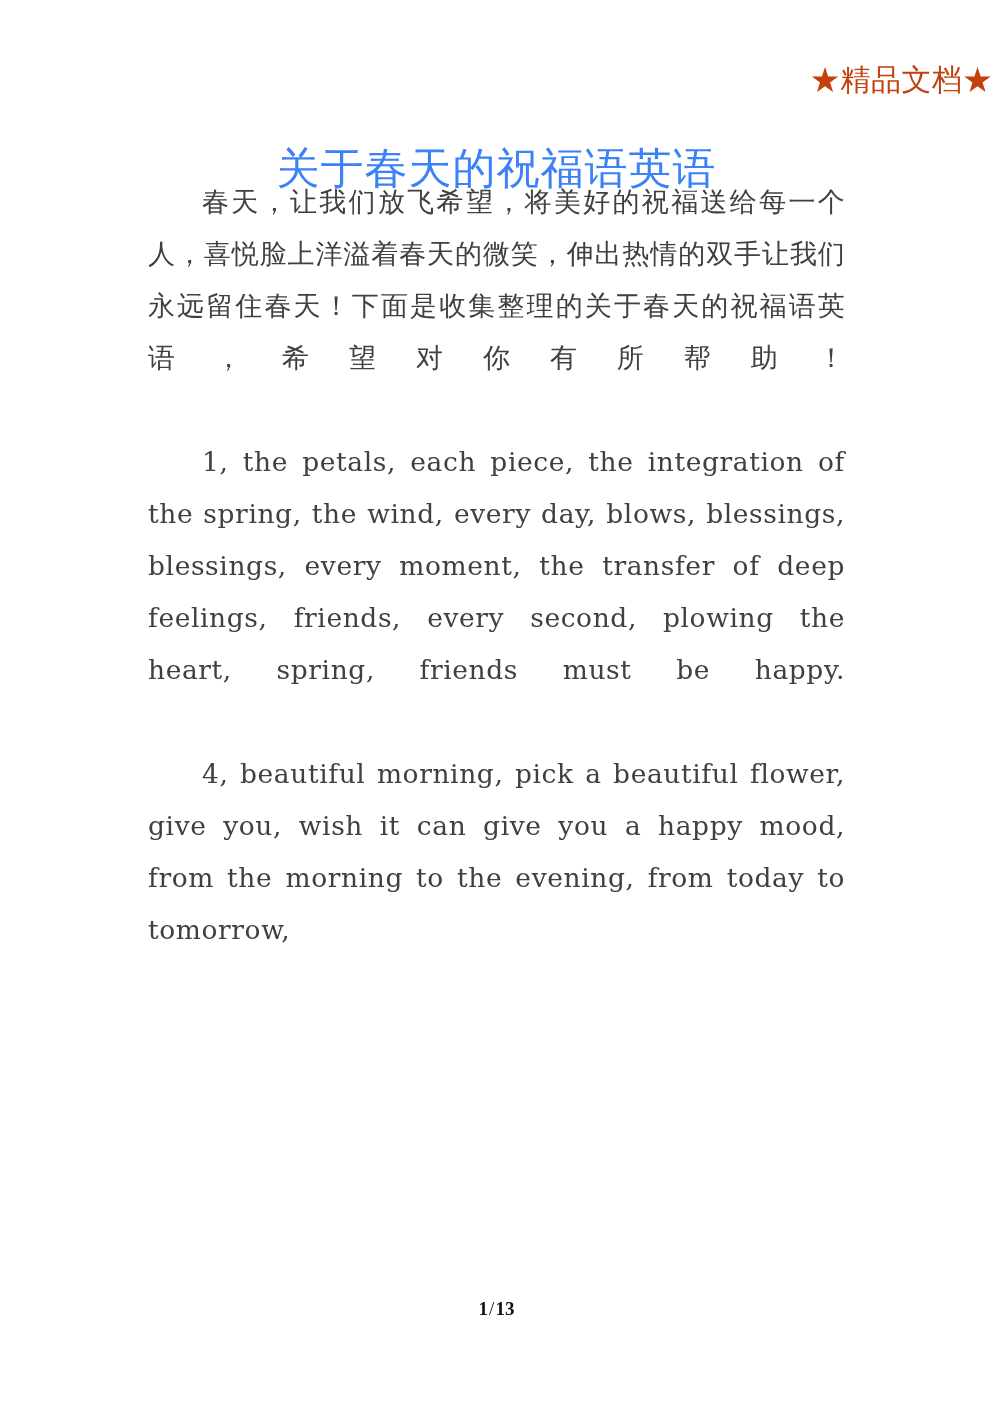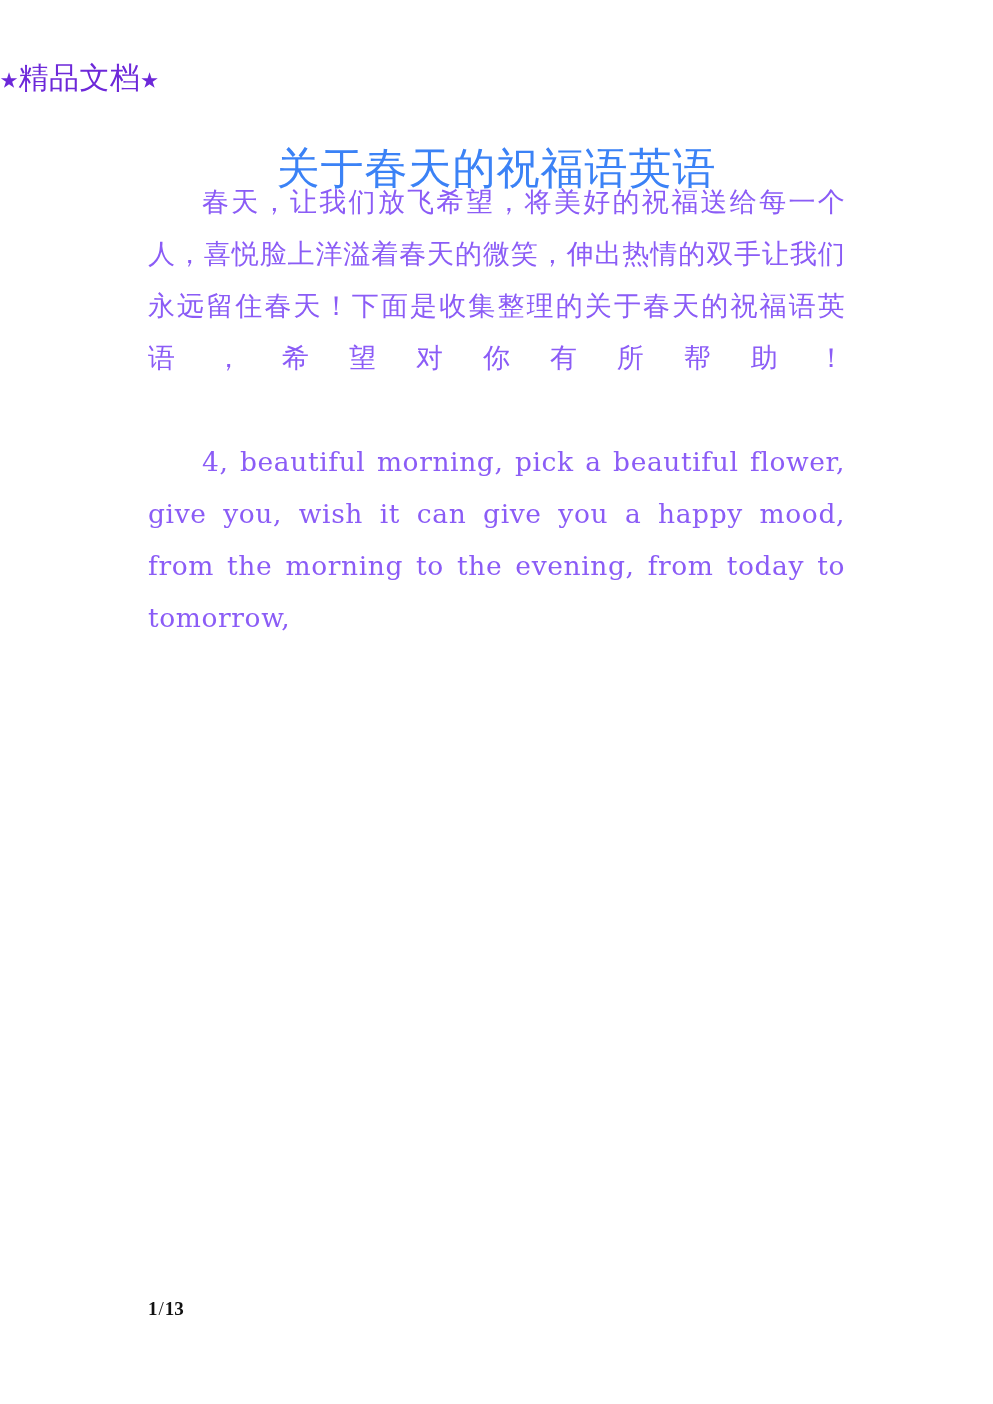--- a/index.html
+++ b/index.html
@@ -16,25 +16,25 @@
     overflow: hidden;
     box-sizing: border-box;
   }
 
   
   .doc-header {
     position: absolute;
     top: 63px;
     left: 0;
     width: 993px;
-    text-align: left;
-    font-family: Liberation Mono, monospace;
+    text-align: right;
+    font-family: Liberation Serif, serif;
     font-size: 30px;
     line-height: 34px;
-    color: #6d28d9;
+    color: #c2410c;
     letter-spacing: 0.5px;
     white-space: nowrap;
   }
 
   
   .doc-title {
     position: absolute;
     top: 113px;
     left: 0;
     width: 993px;
@@ -55,21 +55,21 @@
     left: 148px;
     width: 697px;
   }
 
   p.para {
     margin: 0;
     padding: 0;
     text-align: justify;
     text-justify: inter-word;
     text-indent: 54px;
-    color: #8b5cf6;
+    color: #404040;
     -webkit-hyphens: none;
     hyphens: none;
   }
 
   
   p.para.cn {
     font-family: "DejaVu Serif", "Liberation Serif", serif;
     font-size: 27px;
     line-height: 52px;
     letter-spacing: 0.2px;
@@ -90,21 +90,21 @@
     display: inline-block;
     width: 100%;
   }
 
   
   .page-footer {
     position: absolute;
     top: 1297px;
     left: 148px;
     width: 697px;
-    text-align: left;
+    text-align: center;
     font-family: "Liberation Serif", "DejaVu Serif", serif;
     font-size: 19px;
     line-height: 24px;
     font-weight: bold;
     color: #111111;
   }
   .page-footer .pg-sep {
     font-weight: normal;
     padding: 0 1px;
   }
@@ -115,20 +115,21 @@
 <div class="page">
 
   <div class="doc-header">★精品文档★</div>
 
   <h1 class="doc-title">关于春天的祝福语英语</h1>
 
   <div class="body-column">
 
     <p class="para cn">春天，让我们放飞希望，将美好的祝福送给每一个人，喜悦脸上洋溢着春天的微笑，伸出热情的双手让我们永远留住春天！下面是收集整理的关于春天的祝福语英语，希望对你有所帮助！</p>
 
+    <p class="para en">1, the petals, each piece, the integration of the spring, the wind, every day, blows, blessings, blessings, every moment, the transfer of deep feelings, friends, every second, plowing the heart, spring, friends must be happy.</p>
 
 
 
     <p class="para en">4, beautiful morning, pick a beautiful flower, give you, wish it can give you a happy mood, from the morning to the evening, from today to tomorrow,</p>
 
   </div>
 
   <div class="page-footer">
     <span>1</span><span class="pg-sep">/</span><span>13</span>
   </div>

